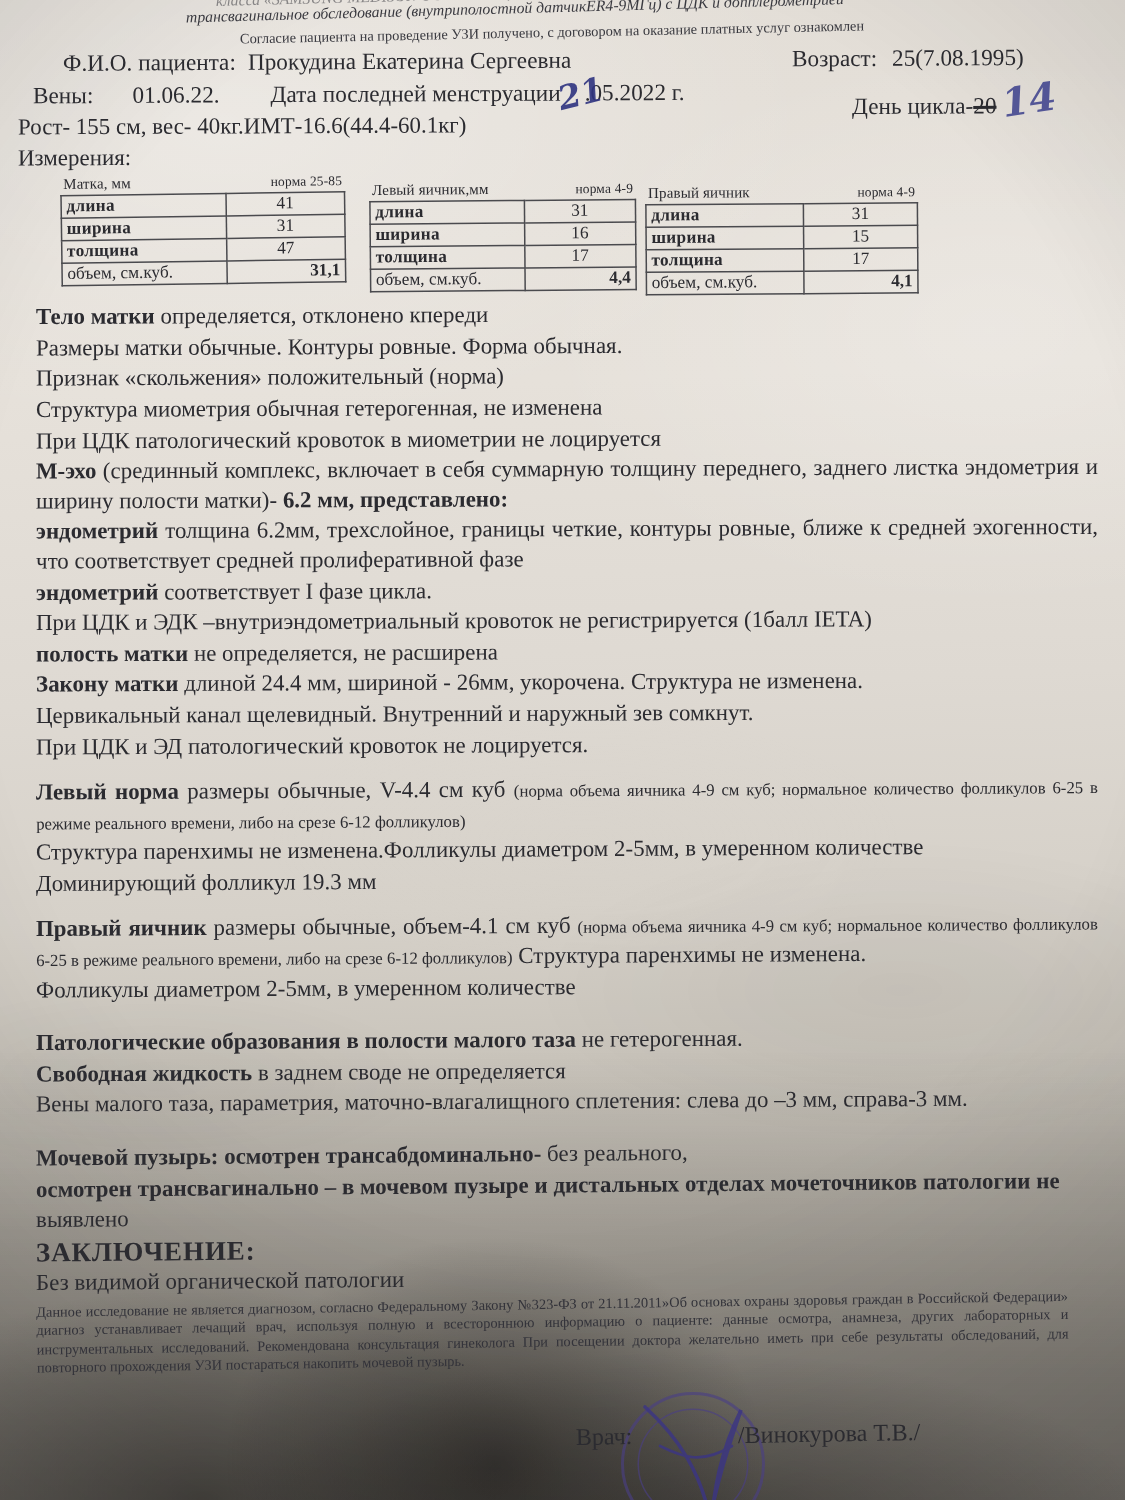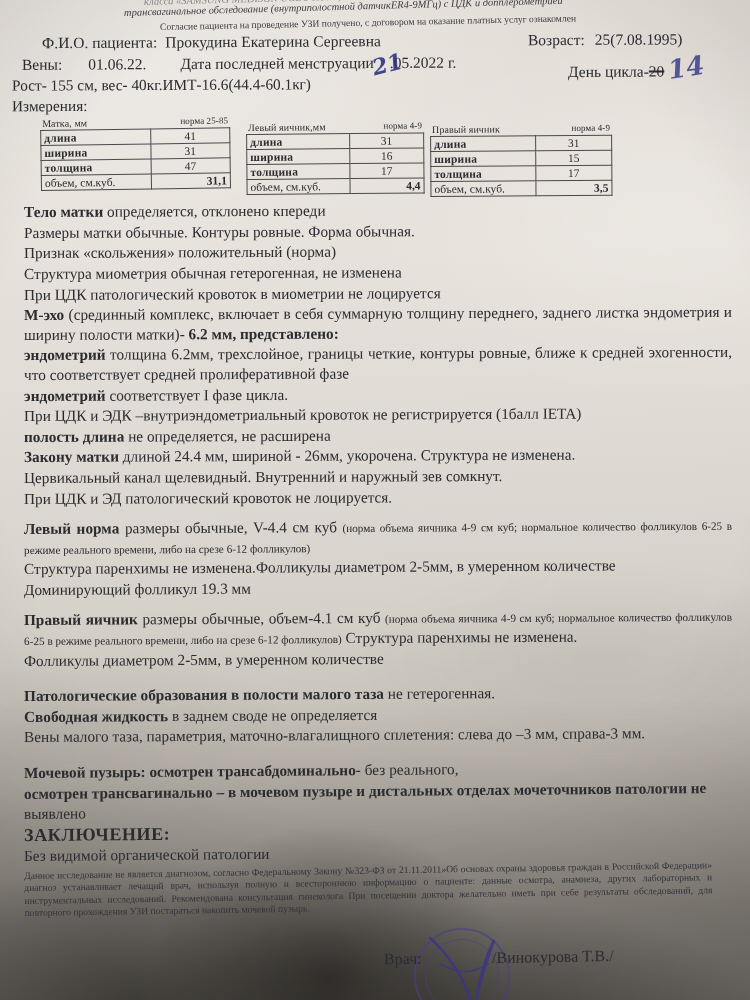--- a/index.html
+++ b/index.html
@@ -324,21 +324,21 @@
           <tr>
             <td class="k">ширина</td>
             <td class="v">15</td>
           </tr>
           <tr>
             <td class="k">толщина</td>
             <td class="v">17</td>
           </tr>
           <tr class="vol">
             <td>объем, см.куб.</td>
-            <td class="vv">3,5</td>
+            <td class="vv">4,1</td>
           </tr>
         </tbody>
           </table>
       </div>
 
     </div>
 
     <div class="body">
 
       <p class="p tilt1"><span class="b">Тело матки</span><span> определяется, отклонено кпереди</span></p>
@@ -349,21 +349,21 @@
       <p class="p tilt1">При ЦДК патологический кровоток в миометрии не лоцируется</p>
 
       <p class="p j tilt1"><span class="b">М-эхо</span><span> (срединный комплекс, включает в себя суммарную толщину переднего, заднего листка эндометрия и ширину полости матки)- </span><span class="b">6.2  мм, представлено:</span></p>
 
       <p class="p j tilt1"><span class="b">эндометрий</span><span> толщина   6.2мм, трехслойное, границы четкие, контуры ровные, ближе к средней эхогенности, что соответствует средней  пролиферативной фазе</span></p>
 
       <p class="p tilt1"><span class="b">эндометрий</span><span>  соответствует I фазе цикла.</span></p>
 
       <p class="p tilt1">При ЦДК и ЭДК –внутриэндометриальный кровоток не регистрируется (1балл IETA)</p>
 
-      <p class="p tilt1"><span class="b">полость длина</span><span> не определяется, не расширена</span></p>
+      <p class="p tilt1"><span class="b">полость матки</span><span> не определяется, не расширена</span></p>
 
       <p class="p tilt1"><span class="b">Закону матки</span><span> длиной  24.4  мм,  шириной - 26мм,  укорочена. Структура не изменена.</span></p>
 
       <p class="p tilt1">Цервикальный канал щелевидный. Внутренний и наружный зев сомкнут.</p>
       <p class="p tilt1">При ЦДК и ЭД  патологический кровоток  не лоцируется.</p>
 
       <div class="gap"></div>
 
       <p class="p j tilt2"><span class="b">Левый норма</span><span>  размеры обычные,  V-4.4  см  куб </span><span class="sm">(норма объема яичника 4-9 см  куб; нормальное  количество фолликулов 6-25 в режиме реального времени, либо на срезе 6-12 фолликулов)</span></p>
       <p class="p tilt2"> Структура паренхимы не изменена.Фолликулы диаметром 2-5мм, в умеренном количестве</p>

